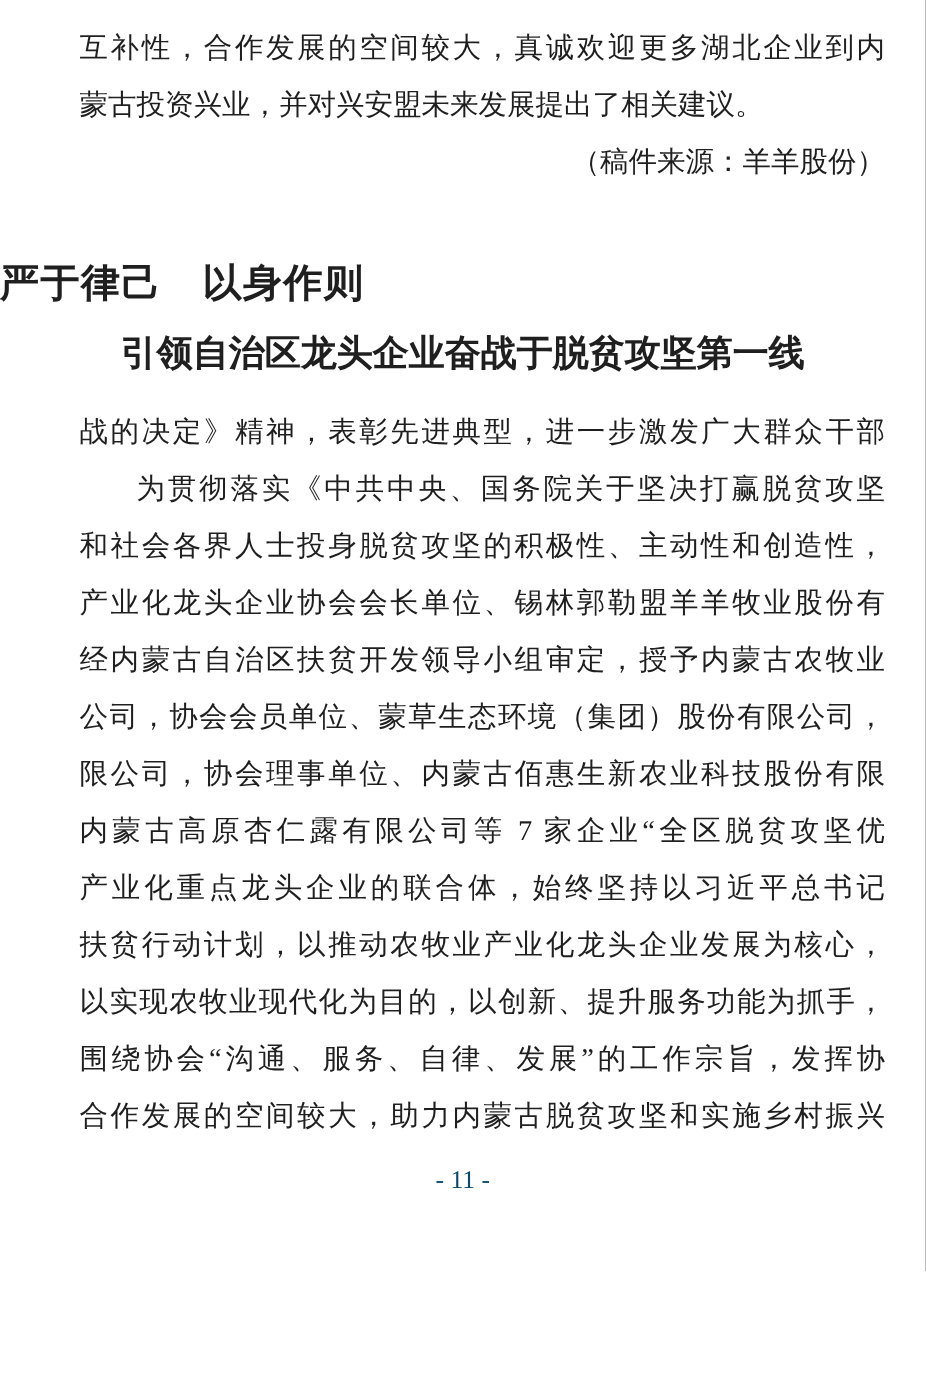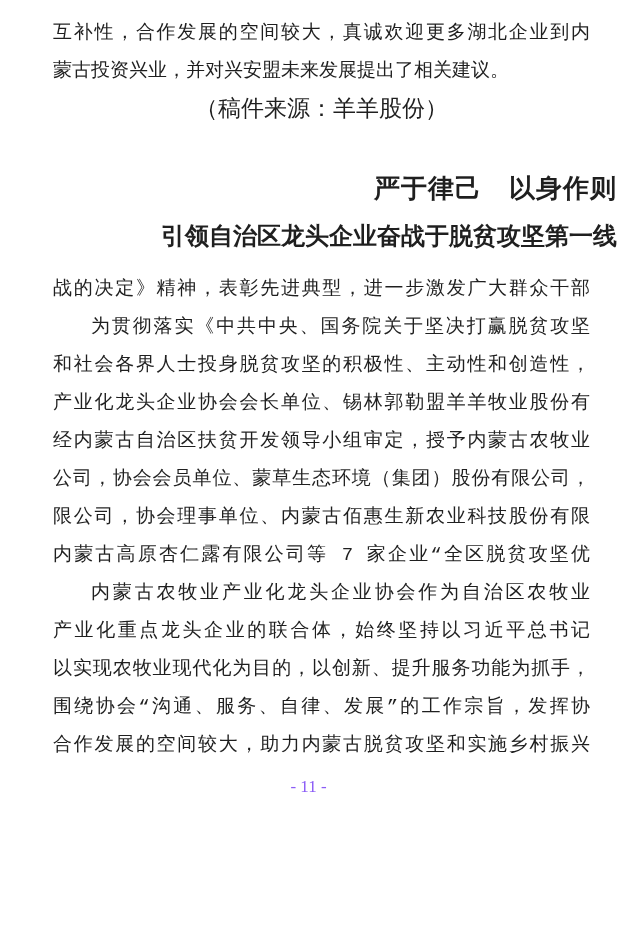--- a/index.html
+++ b/index.html
@@ -22,57 +22,56 @@
   .bodytext {
     font-size: 19px;
     line-height: 38px;
   }
   .tline {
     text-align: justify;
     text-align-last: justify;
     text-justify: inter-character;
     white-space: nowrap;
     overflow: hidden;
-    font-family: Liberation Mono, monospace;
   }
   .tline.flush {
     text-align-last: left;
   }
   .tline.indent {
     text-indent: 2em;
   }
   .source-line {
-    font-size: 23px;
+    font-size: 19px;
     line-height: 38px;
-    text-align: center;
+    text-align: right;
   }
   .title-main {
     margin: 42px -27px 0 -53px; 
     font-size: 26px;
     line-height: 38px;
     font-weight: bold;
-    text-align: right;
+    text-align: left;
     letter-spacing: 1px;
   }
   .title-sub {
     margin: 10px -27px 0 -53px;
     font-size: 24px;
     line-height: 36px;
     font-weight: bold;
-    text-align: right;
+    text-align: center;
   }
   .para1 {
     margin-top: 16px;
   }
   .page-number {
     margin: 8px -27px 4px -53px;
     font-size: 17px;
     line-height: 30px;
     text-align: center;
-    color: #8b5cf6;
+    color: #0c4a6e;
   }
 </style>
 </head>
 <body>
 
 <div class="page">
 
   <div class="bodytext">
       <div class="tline">互补性，合作发展的空间较大，真诚欢迎更多湖北企业到内</div>
       <div class="tline flush">蒙古投资兴业，并对兴安盟未来发展提出了相关建议。</div>
@@ -89,22 +88,22 @@
       <div class="tline indent">为贯彻落实《中共中央、国务院关于坚决打赢脱贫攻坚</div>
       <div class="tline">和社会各界人士投身脱贫攻坚的积极性、主动性和创造性，</div>
       <div class="tline">产业化龙头企业协会会长单位、锡林郭勒盟羊羊牧业股份有</div>
       <div class="tline">经内蒙古自治区扶贫开发领导小组审定，授予内蒙古农牧业</div>
       <div class="tline">公司，协会会员单位、蒙草生态环境（集团）股份有限公司，</div>
       <div class="tline">限公司，协会理事单位、内蒙古佰惠生新农业科技股份有限</div>
       <div class="tline">内蒙古高原杏仁露有限公司等 7 家企业“全区脱贫攻坚优</div>
     </div>
 
   <div class="bodytext">
-      <div class="tline indent">内蒙古农牧业产业化龙头企业协会作为自治区农牧业</div>
       <div class="tline">产业化重点龙头企业的联合体，始终坚持以习近平总书记</div>
+      <div class="tline">扶贫行动计划，以推动农牧业产业化龙头企业发展为核心，</div>
       <div class="tline">以实现农牧业现代化为目的，以创新、提升服务功能为抓手，</div>
       <div class="tline">围绕协会“沟通、服务、自律、发展”的工作宗旨，发挥协</div>
       <div class="tline">合作发展的空间较大，助力内蒙古脱贫攻坚和实施乡村振兴</div>
     </div>
 
   <div class="page-number">- 11 -</div>
 
 </div>
 
 </body></html>

